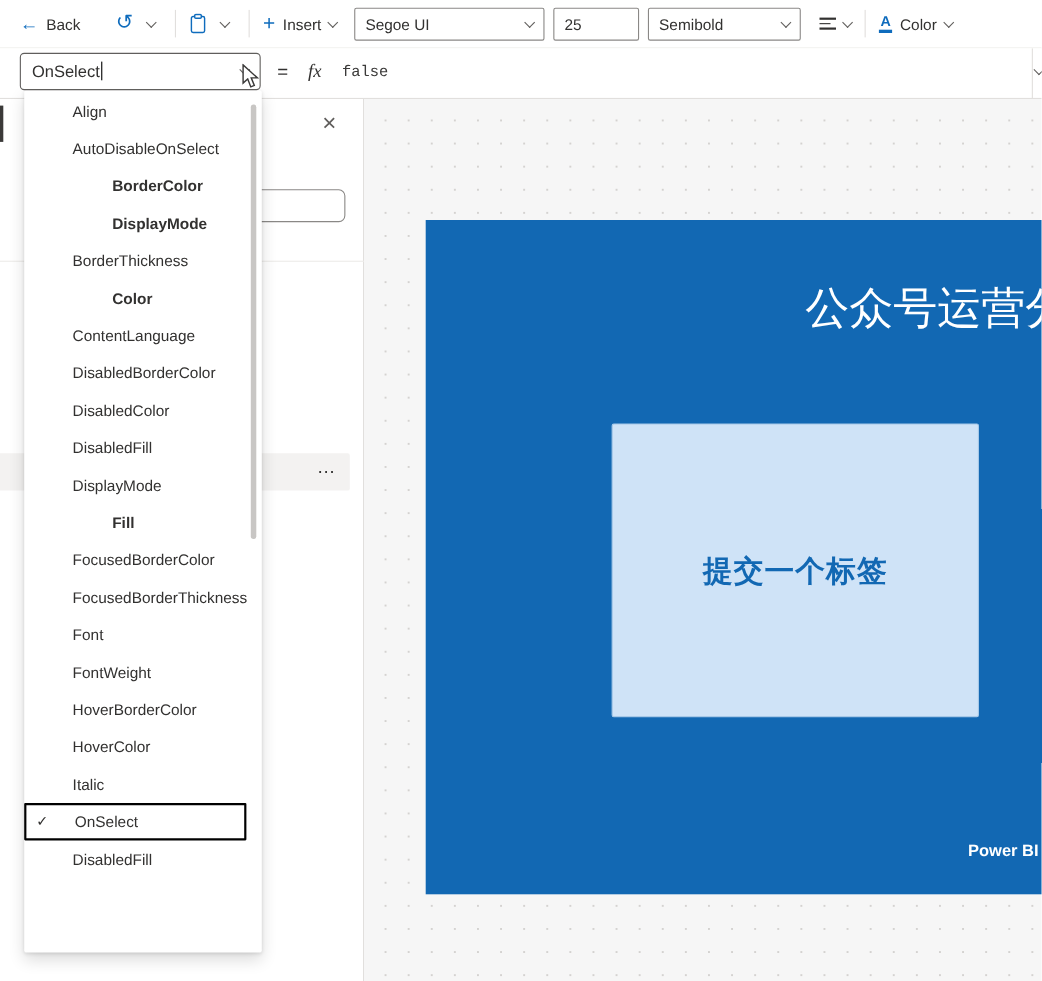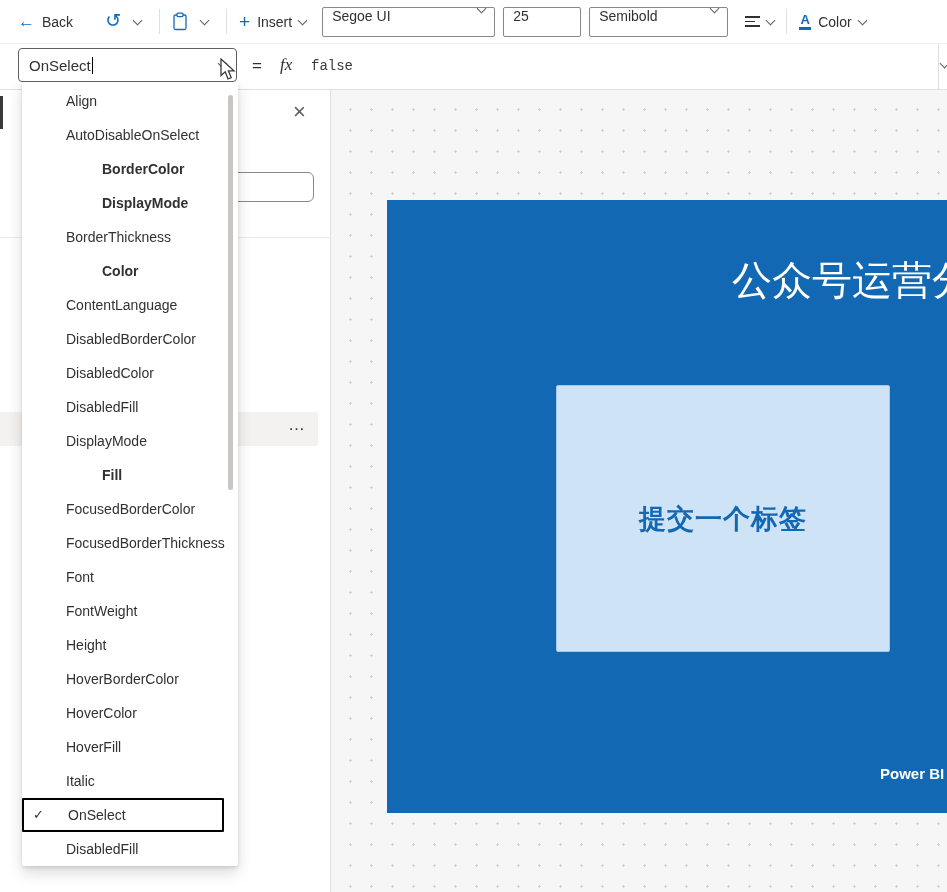--- a/index.html
+++ b/index.html
@@ -11,21 +11,21 @@
   .toolbar{position:absolute;top:0;left:0;right:0;height:44px;background:#fff;border-bottom:1px solid #f0efed;
            display:flex;align-items:center;padding-left:16px;font-size:14px;white-space:nowrap;}
   .tb-btn{display:inline-flex;align-items:center;gap:7px;color:var(--text);height:32px;padding:0 2px;cursor:default;}
   .icon-blue{color:var(--accent);}
   .back-arrow{font-size:17px;line-height:1;}
   .undo-glyph{font-size:19px;line-height:1;transform:translateY(-1px);}
   .chev{width:7px;height:7px;border-right:1.5px solid var(--text-secondary);border-bottom:1.5px solid var(--text-secondary);
         transform:rotate(45deg);display:inline-block;margin-top:-3px;}
   .chev-btn{display:inline-flex;align-items:center;justify-content:center;width:24px;height:30px;margin-left:2px;}
   .vsep{width:1px;height:25px;background:var(--divider);margin:0 10px;flex:none;}
-  .combo{display:inline-flex;justify-content:space-between;height:30px;border:1px solid var(--input-border);
+  .combo{display:inline-flex;align-items:center;justify-content:space-between;height:30px;border:1px solid var(--input-border);
          border-radius:2px;background:#fff;padding:0 9px;color:var(--text);flex:none;}
   .plus{font-size:19px;font-weight:400;line-height:1;}
   .align-icon{width:15px;height:11px;display:flex;flex-direction:column;justify-content:space-between;}
   .align-icon i{display:block;height:1.8px;background:var(--text);}
   .align-icon i:nth-child(1){width:15px;}
   .align-icon i:nth-child(2){width:10px;}
   .align-icon i:nth-child(3){width:15px;}
   .colorA{display:inline-flex;flex-direction:column;align-items:center;line-height:1;}
   .colorA b{font-size:13px;font-weight:700;color:var(--accent);}
   .colorA i{display:block;width:12px;height:3px;background:var(--accent);margin-top:1px;}
@@ -193,24 +193,22 @@
         <div class="pl-item"><span>ContentLanguage</span></div>
         <div class="pl-item"><span>DisabledBorderColor</span></div>
         <div class="pl-item"><span>DisabledColor</span></div>
         <div class="pl-item"><span>DisabledFill</span></div>
         <div class="pl-item"><span>DisplayMode</span></div>
         <div class="pl-item bold"><span>Fill</span></div>
         <div class="pl-item"><span>FocusedBorderColor</span></div>
         <div class="pl-item"><span>FocusedBorderThickness</span></div>
         <div class="pl-item"><span>Font</span></div>
         <div class="pl-item"><span>FontWeight</span></div>
-        <div class="pl-item"><span>Height</span></div>
         <div class="pl-item"><span>HoverBorderColor</span></div>
         <div class="pl-item"><span>HoverColor</span></div>
-        <div class="pl-item"><span>HoverFill</span></div>
         <div class="pl-item"><span>Italic</span></div>
         <div class="pl-item selected"><span class="check">✓</span><span>OnSelect</span></div>
         <div class="pl-item"><span>DisabledFill</span></div>
       </div>
     <div class="fly-scrollbar"></div>
   </div>
 
   <svg class="cursor" width="19" height="24" viewBox="0 0 19 24">
     <path d="M2 1 L2 17.5 L6.2 13.8 L9 21 L12.2 19.6 L9.4 12.8 L15 12.8 Z" fill="#fff" stroke="#3b3a39" stroke-width="1.3"></path>
   </svg>

